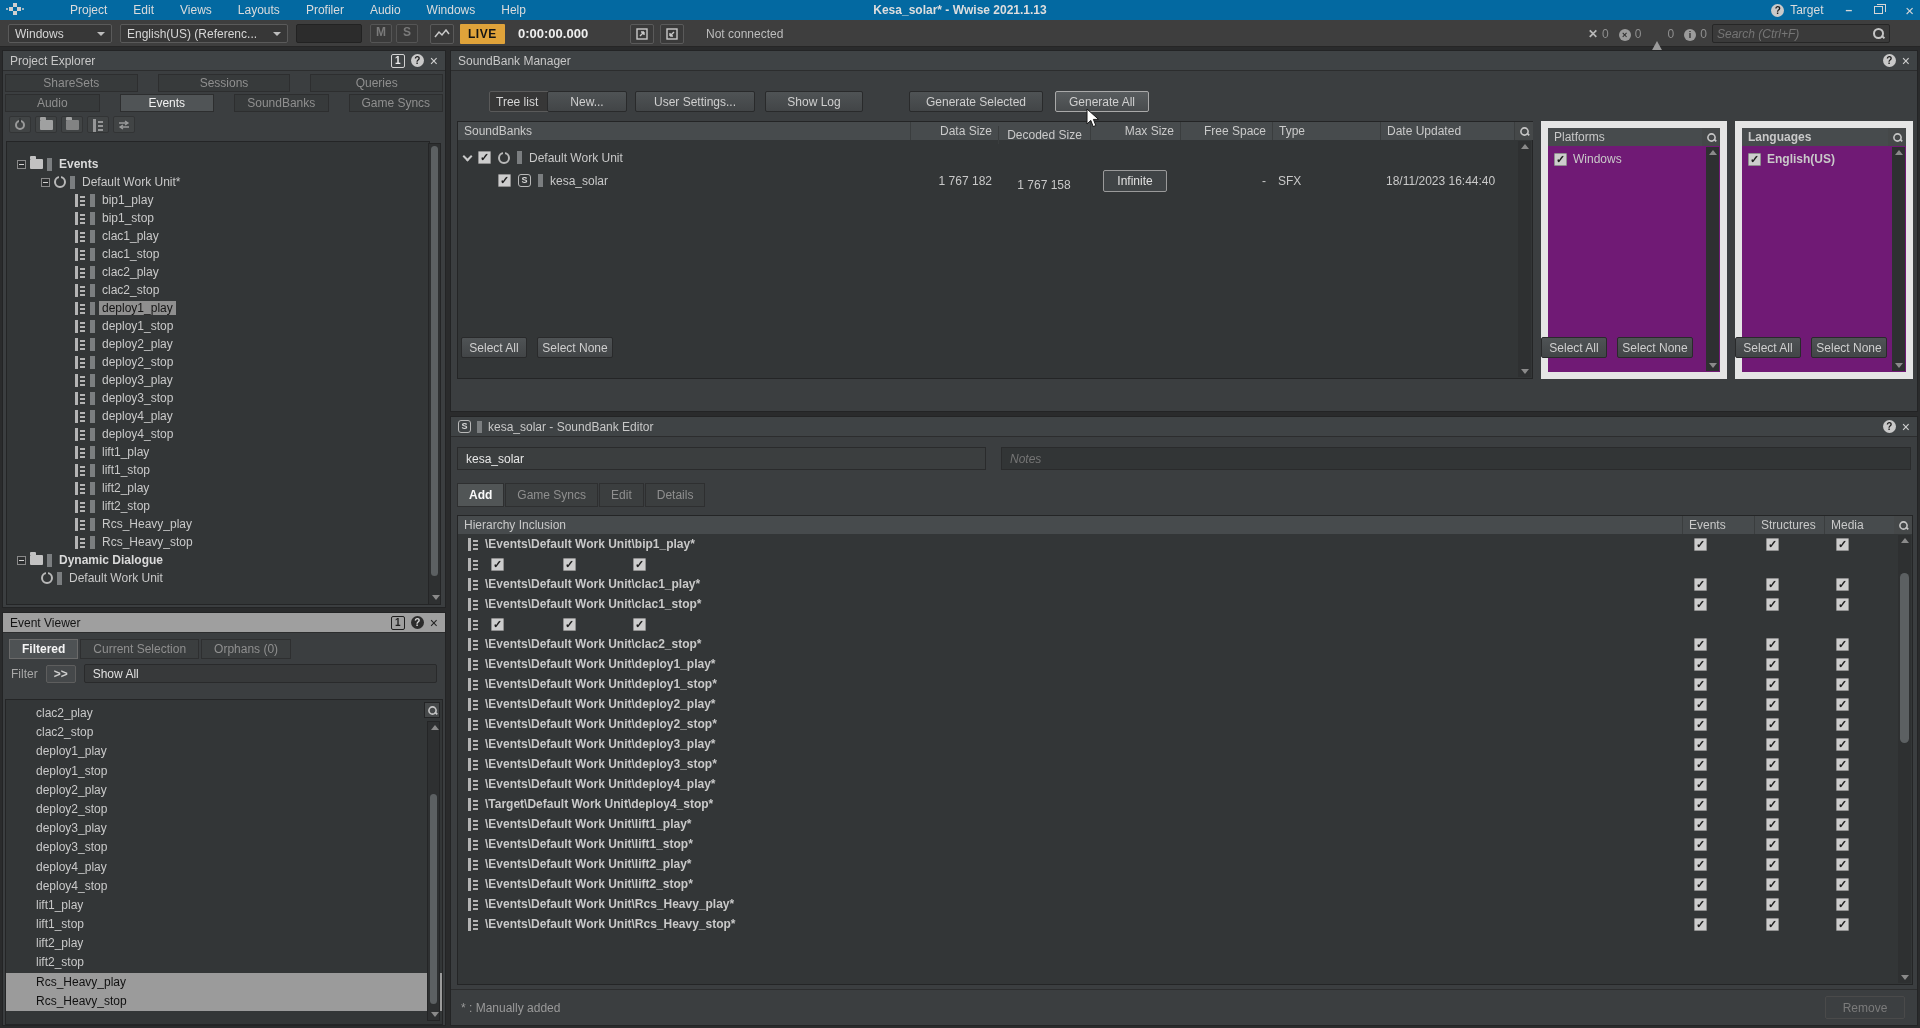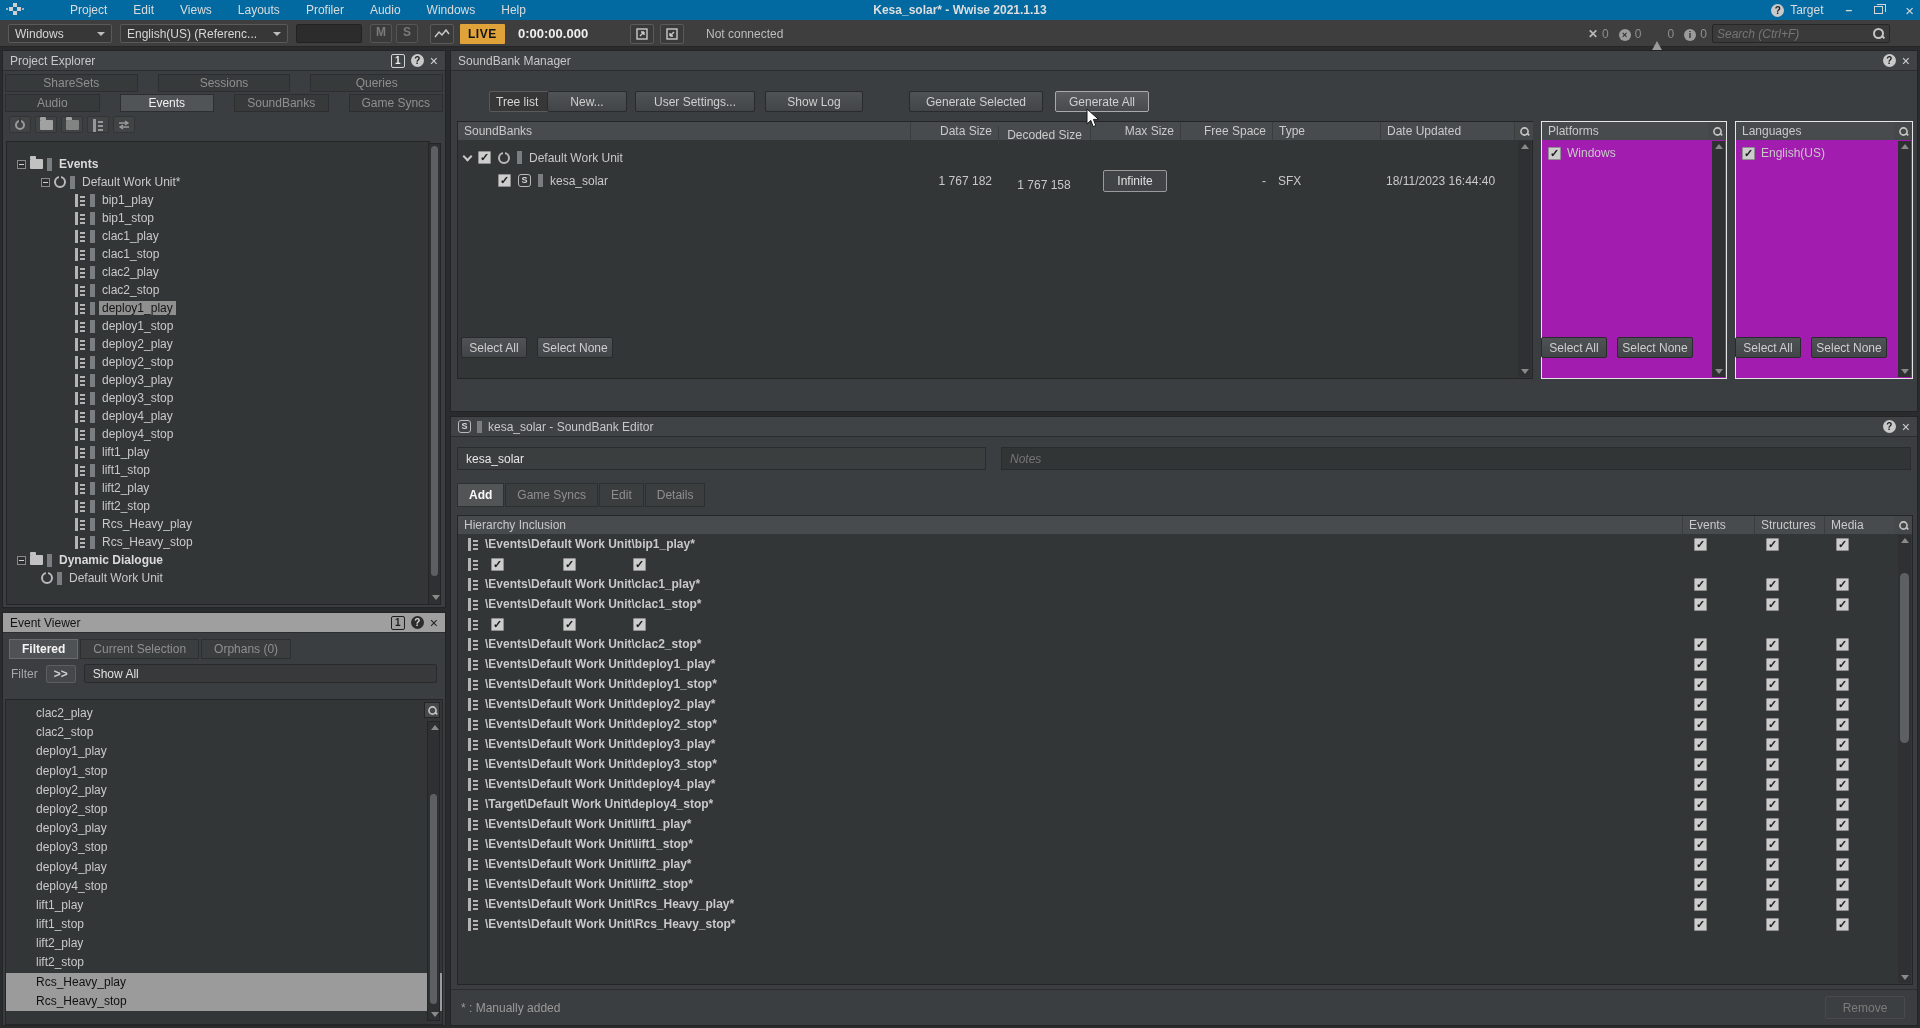--- a/index.html
+++ b/index.html
@@ -142,21 +142,21 @@
   .thead { display:flex; height:18px; background:#474b4d; color:#cacaca; align-items:center; }
   .thead > div { padding:0 6px; border-left:1px solid #3a3d3e; height:18px; line-height:18px; white-space:nowrap; }
   .thead > div:first-child { border-left:none; }
   .col-name { flex:1; } .col-ds { width:88px; text-align:right; } .col-dec { width:92px; text-align:center;margin-top:8px; }
   .col-max { width:90px; text-align:right; } .col-free { width:92px; text-align:right; }
   .col-type { width:108px; } .col-date { width:134px; } .col-mag { width:18px; }
   .brow { display:flex; align-items:center; height:23px; }
   .brow > div { padding:0 6px; }
   .chip { display:inline-block; min-width:64px; text-align:center; background:#404446;
     border:1px solid #9a9a9a; border-radius:2px; color:#e0e0e0; padding:3px 6px; }
-  .side-panel { position:absolute; top:70px; height:258px; background:#a21caf; border:1px solid #e5e5e5; }
+  .side-panel { position:absolute; top:70px; height:258px; background:#701a75; border:7px solid #e5e5e5; }
   .side-head { display:flex; height:18px; background:#474b4d; align-items:center; padding-left:6px; }
   .side-head .t { flex:1; }
   .side-row { display:flex; gap:6px; align-items:center; padding:6px 0 0 6px; }
 
   
   #sbe-name { position:absolute; left:6px; top:30px; width:529px; height:23px; background:#3b3e3f;
     border:1px solid #2a2b2c; color:#e8e8e8; padding:0 8px; font-family:"Liberation Sans",sans-serif; font-size:12px; }
   #sbe-notes { position:absolute; left:550px; top:30px; width:910px; height:23px; background:#323536;
     border:1px solid #2a2b2c; color:#8a8a8a; font-style:italic; padding:0 8px;
     font-family:"Liberation Sans",sans-serif; font-size:12px; }
@@ -586,21 +586,21 @@
         <div class="side-row">
           <span class="chk"></span>
           <span>Windows</span>
         </div>
       </div>
     <div class="sbar" style="right:1px; top:19px; width:13px; bottom:1px; border:none;">
       <div class="arr up" style="top:3px;"></div>
         <div class="arr down" style="bottom:3px;"></div>
     </div>
   </div>
-  <div class="side-panel" style="left:1284px; width:178px;">
+  <div class="side-panel" style="left:1284px; width:178px;font-weight:bold;">
     <div class="side-head">
       <span class="t">Languages</span>
       <span class="magbox" style="width:18px;height:18px;border:none;">
           <span class="mag" style="transform:scale(0.8);"></span>
         </span>
     </div>
     <div id="language-items">
         <div class="side-row">
           <span class="chk"></span>
           <span>English(US)</span>

